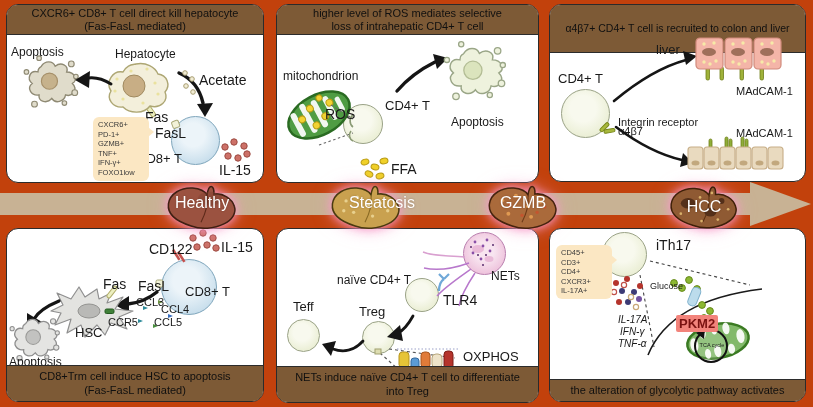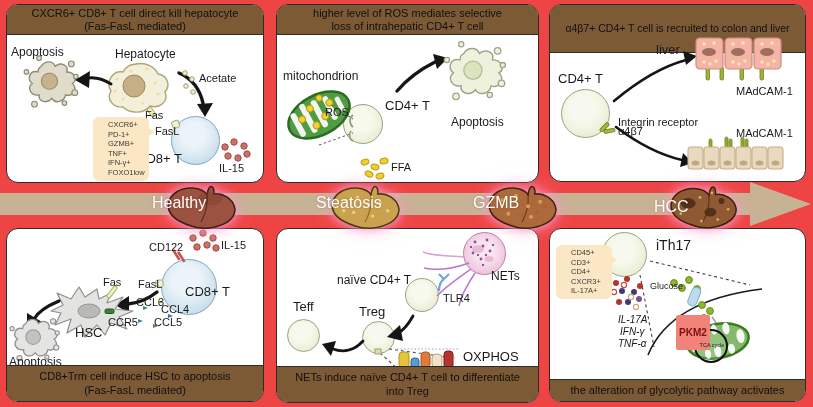--- a/index.html
+++ b/index.html
@@ -1,43 +1,43 @@
 <!DOCTYPE html>
 <html><head>
 <meta charset="utf-8">
 <style>
   html,body{margin:0;padding:0;background:#fff;}
-  #stage{position:relative;width:813px;height:407px;background:#ef4444;overflow:hidden;
+  #stage{position:relative;width:813px;height:407px;background:#c2410c;overflow:hidden;
          font-family:"Liberation Sans",sans-serif;color:#1a1a1a;}
   .panel{position:absolute;background:#fff;border:1.6px solid #2b2b2b;border-radius:12px;box-sizing:border-box;}
   .hdr{position:absolute;top:0;left:0;right:0;background:#7d5a36;border-bottom:1.6px solid #2b2b2b;
        border-radius:10px 10px 0 0;color:#101010;text-align:center;font-size:11px;line-height:12.5px;padding:2px 2px;}
   .hdr1{padding:17px 2px;font-size:10.5px;}
   .ftr{position:absolute;bottom:0;left:0;right:0;background:#7d5a36;border-top:1.6px solid #2b2b2b;
        border-radius:0 0 10px 10px;color:#101010;text-align:center;font-size:11px;line-height:13.5px;padding:4px 2px;}
   .lbl{position:absolute;white-space:nowrap;color:#1a1a1a;}
-  .s8{font-size:11px;} .s75{font-size:11px;} .s85{font-size:10px;font-style:italic;} .s9{font-size:9px;}
+  .s8{font-size:14px;} .s75{font-size:11px;} .s85{font-size:10px;font-style:italic;} .s9{font-size:9px;}
   .s12{font-size:12px;} .s13{font-size:13px;} .s14{font-size:14px;}
   .cell{position:absolute;border-radius:50%;box-sizing:border-box;}
   .cd8{background:radial-gradient(circle at 45% 38%,#ecf4f9 0 30%,#cbe0ed 72%,#b2cede 100%);border:1.5px solid #7fa6bc;}
   .cd4{background:radial-gradient(circle at 45% 40%,#f8f9ee 0 34%,#eaeed4 75%,#dde3c1 100%);border:1.5px solid #9aa286;}
   .netcell{background:radial-gradient(circle at 50% 45%,#f8e5f0 0 30%,#efc6de 70%,#e3aacd 100%);border:1.5px solid #b97fae;}
   .ov{position:absolute;left:0;top:0;pointer-events:none;}
   .callout{position:absolute;background:#fbe7c3;border-radius:6px;padding:3px 5px;color:#3a3a3a;}
-  .callout .mk{font-size:7.5px;line-height:9.6px;white-space:nowrap;margin-left:10px;}
+  .callout .mk{font-size:7.5px;line-height:9.6px;white-space:nowrap;}
   .tail-r{position:absolute;right:-5px;top:10px;width:0;height:0;border-top:5px solid transparent;
           border-bottom:5px solid transparent;border-left:6px solid #fbe7c3;}
   .tail-t{position:absolute;left:8px;top:-5px;width:0;height:0;border-left:5px solid transparent;
           border-right:5px solid transparent;border-bottom:6px solid #fbe7c3;}
   .band-label{position:absolute;color:#fff;font-size:17px;letter-spacing:.4px;}
-  .stage-label{position:absolute;color:#fff;font-size:16px;text-align:left;width:100px;text-shadow:0 0 2px rgba(60,30,10,.35);}
+  .stage-label{position:absolute;color:#fff;font-size:16px;text-align:center;width:100px;text-shadow:0 0 2px rgba(60,30,10,.35);}
   .liver{position:absolute;width:76px;height:50px;}
   .glow{filter:drop-shadow(0 0 4px rgba(248,153,200,.95)) drop-shadow(0 0 8px rgba(248,153,200,.55));}
-  .pkm2{position:absolute;background:#f2837b;color:#7a1210;font-weight:bold;font-size:10px;
-        padding:12px 3px;border-radius:2px;}
+  .pkm2{position:absolute;background:#f2837b;color:#7a1210;font-weight:bold;font-size:13px;
+        padding:1px 3px;border-radius:2px;}
 </style>
 </head>
 <body>
 
 <div id="stage">
 
   <svg width="0" height="0" style="position:absolute">
       <defs>
     <path id="liverPath" d="M7,29 C9,15 24,7 39,8 C49,9 55,12 58,17 C59,10 61,6 63.5,6 C66,6 67.5,10 67,16 C79,14 91,22 94,32 C97,41 91,50 81,55 C67,62 50,63 37,58 C21,53 5,45 7,29 Z"></path>
   </defs>
@@ -591,17 +591,17 @@
           <circle cx="70" cy="50" r="1.8"></circle>
           <circle cx="20" cy="42" r="1.8"></circle>
           <circle cx="84" cy="36" r="1.8"></circle>
           <circle cx="48" cy="52" r="1.8"></circle>
           <circle cx="62" cy="14" r="1.8"></circle>
         </g>
     </svg>
   </div>
 
   <span class="stage-label" style="left:152px;top:194px">Healthy</span>
-  <span class="stage-label" style="left:316px;top:194px">Steatosis</span>
+  <span class="stage-label" style="left:332px;top:194px">Steatosis</span>
   <span class="stage-label" style="left:473px;top:194px">GZMB</span>
   <span class="stage-label" style="left:654px;top:198px">HCC</span>
 
 </div>
 
 </body></html>

